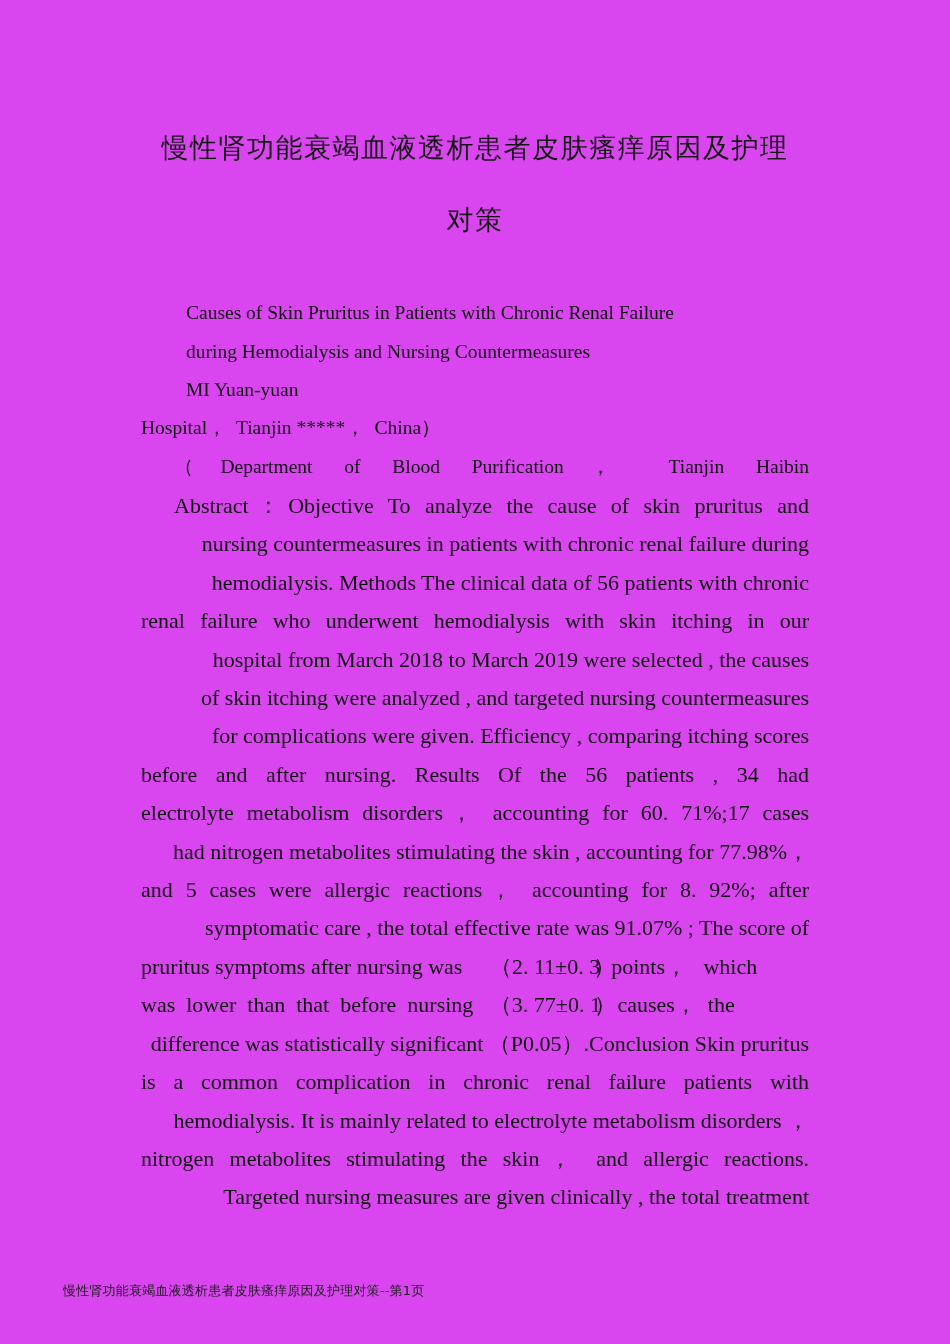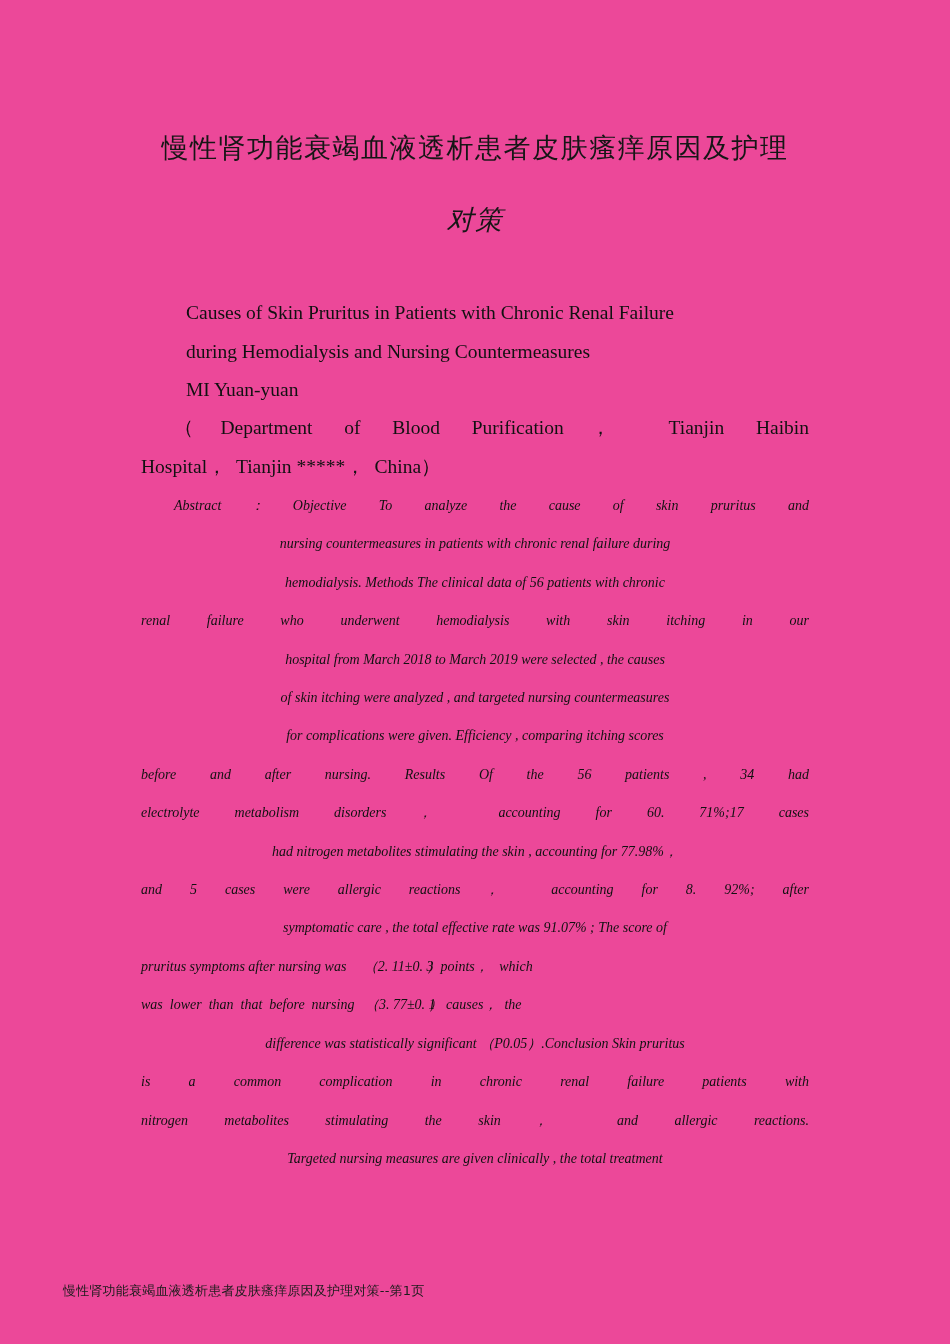--- a/index.html
+++ b/index.html
@@ -13,39 +13,39 @@
     position: relative;
     overflow: hidden;
     font-family: "Liberation Serif", "DejaVu Serif", serif;
     color: #000000;
     -webkit-font-smoothing: antialiased;
   }
 
   .page {
     position: absolute;
     inset: 0;
-    background: #ec4899;
+    background: #d946ef;
   }
 
   
   .cn-title {
     position: absolute;
     left: 141px;
     top: 112px;
     width: 668px;
     text-align: center;
     font-family: "DejaVu Sans", "Liberation Sans", sans-serif;
     font-weight: 300;
     font-size: 27px;
     line-height: 72px;
     letter-spacing: 1.5px;
     color: #161616;
   }
   .cn-title-l1 { display: block; }
-  .cn-title-l2 { display: block; font-style: italic; }
+  .cn-title-l2 { display: block; }
 
   
   .en-head {
     position: absolute;
     left: 186px;
     top: 294px;
     width: 625px;
     font-size: 19.5px;
     line-height: 38.5px;
     color: #111;
@@ -72,38 +72,37 @@
     white-space: normal;
   }
   .affil .indent { padding-left: 33px; }
 
   
   .abstract {
     position: absolute;
     left: 141px;
     top: 487px;
     width: 668px;
-    font-size: 14px;
+    font-size: 22px;
     line-height: 38.4px;
     color: #111;
-    font-style: italic;
   }
   .abstract .ln {
     display: block;
     white-space: pre;
   }
   
   .abstract .ln.just {
     white-space: normal;
     text-align: justify;
     text-align-last: justify;
   }
   .abstract .ln.flow {
     white-space: normal;
-    text-align: center;
+    text-align: right;
   }
 
   
   .ovl {
     display: inline-block;
     width: 0;
     overflow: visible;
     transform: translateX(-7px);
   }
 
@@ -130,40 +129,41 @@
     <span class="cn-title-l2">对策</span>
   </div>
 
   <div class="en-head">
     <span class="ln">Causes of Skin Pruritus in Patients with Chronic Renal Failure</span>
     <span class="ln">during Hemodialysis and Nursing Countermeasures</span>
     <span class="ln">MI Yuan-yuan</span>
   </div>
 
   <div class="affil">
+    <span class="ln">Hospital，  Tianjin *****，  China）</span>
     <span class="ln just indent">（Department   of  Blood  Purification，  Tianjin  Haibin</span>
-    <span class="ln">Hospital，  Tianjin *****，  China）</span>
   </div>
 
   <div class="abstract">
     <span class="ln just" style="padding-left:33px">Abstract：Objective  To analyze  the  cause  of skin pruritus  and</span>
     <span class="ln flow">nursing countermeasures in patients with chronic renal failure during</span>
     <span class="ln flow">hemodialysis. Methods    The clinical data of 56 patients    with chronic</span>
     <span class="ln just">renal  failure  who  underwent   hemodialysis  with  skin  itching  in  our</span>
     <span class="ln flow">hospital from March 2018 to March 2019 were selected      ,     the causes</span>
     <span class="ln flow">of skin itching were analyzed   ,   and targeted nursing countermeasures</span>
     <span class="ln flow">for complications were given. Efficiency  ,    comparing itching scores</span>
     <span class="ln just">before  and  after  nursing.  Results  Of  the  56  patients  ,    34  had</span>
     <span class="ln just">electrolyte  metabolism  disorders，  accounting  for 60. 71%;17 cases</span>
     <span class="ln flow">had nitrogen metabolites stimulating the skin     ,    accounting for 77.98%，</span>
     <span class="ln just">and  5  cases  were  allergic  reactions，   accounting  for  8. 92%; after</span>
     <span class="ln flow">symptomatic care  ,    the total effective rate was 91.07% ; The score of</span>
     <span class="ln"><span>pruritus symptoms after nursing was     （2. 11±0. 3</span><span class="ovl">）</span><span>  points，   which</span></span>
     <span class="ln"><span>was  lower  than  that  before  nursing   （3. 77±0. 1</span><span class="ovl">）</span><span>   causes，  the</span></span>
     <span class="ln flow">difference was statistically significant  （P0.05）.Conclusion Skin pruritus</span>
     <span class="ln just">is  a  common   complication  in  chronic  renal  failure  patients  with</span>
+    <span class="ln flow">hemodialysis. It is mainly related to electrolyte metabolism disorders     ，</span>
     <span class="ln just">nitrogen  metabolites  stimulating  the  skin，   and  allergic  reactions.</span>
     <span class="ln flow">Targeted nursing measures are given clinically    ,    the total treatment</span>
   </div>
 
   <div class="footer">慢性肾功能衰竭血液透析患者皮肤瘙痒原因及护理对策--第1页</div>
 
 </div>
 
 </body></html>

